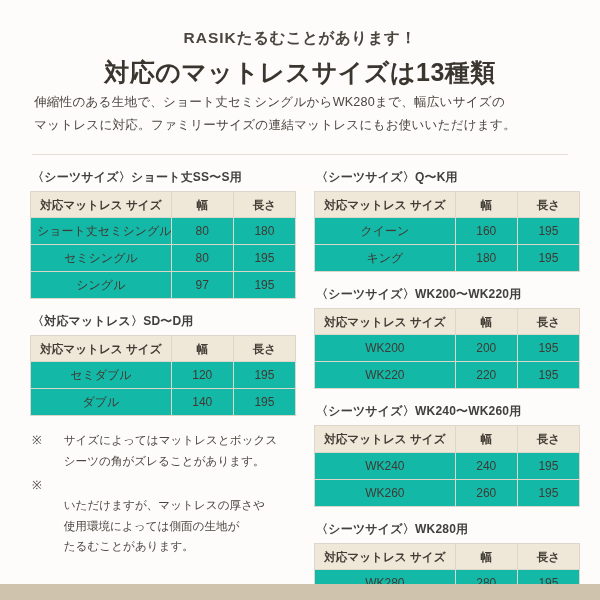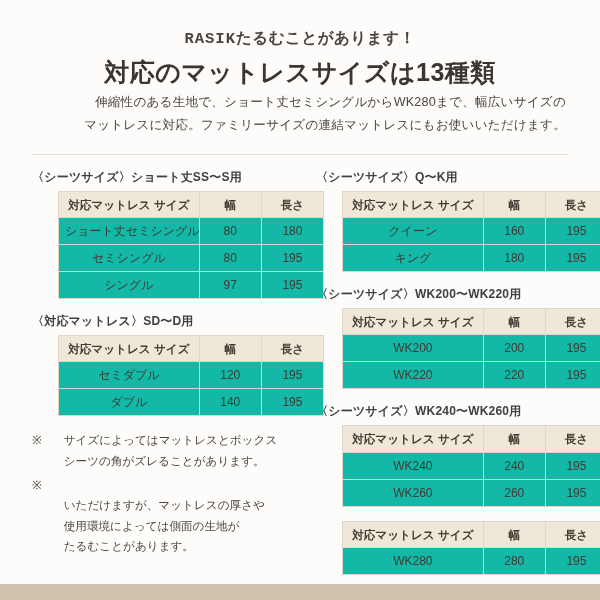--- a/index.html
+++ b/index.html
@@ -27,35 +27,35 @@
     text-align: center;
   }
   .eyebrow {
     font-size: 15.5px;
     letter-spacing: 0.5px;
     color: #4a453f;
     font-weight: 700;
     margin: 2px 0 7px 0;
   }
   .eyebrow .brand {
-    font-family: Liberation Mono, monospace;
+    font-family: Liberation Sans, sans-serif;
     letter-spacing: 1px;
   }
   .headline {
     font-size: 25px;
     font-weight: 700;
     color: #3a352f;
     letter-spacing: 0.5px;
     margin: 0 0 2px 0;
   }
   .lede {
     font-size: 12.6px;
     line-height: 1.85;
     color: #4b4640;
-    text-align: right;
+    text-align: left;
     padding: 0 4px;
     letter-spacing: 0.2px;
   }
   
   .divider {
     height: 1px;
     background: #e3ded6;
     margin: 16px 2px 14px 2px;
   }
   
@@ -77,21 +77,20 @@
     color: #404040;
     margin: 0 0 5px 2px;
     letter-spacing: 0.2px;
     white-space: nowrap;
   }
   table.size-table {
     width: 100%;
     border-collapse: collapse;
     font-size: 12px;
     table-layout: fixed;
-    margin-left: 28px;
   }
   table.size-table th,
   table.size-table td {
     border: 1px solid #ddd6ca;
     padding: 4px 6px;
     text-align: center;
     color: #3f3a34;
     line-height: 1.5;
     white-space: nowrap;
     overflow: hidden;
@@ -308,20 +307,21 @@
             <tr>
               <td class="name">WK260</td>
               <td>260</td>
               <td>195</td>
             </tr>
           </tbody>
         </table>
       </div>
 
       <div class="block">
+        <div class="block-title">〈シーツサイズ〉WK280用</div>
         <table class="size-table">
           <thead>
             <tr>
               <th class="c-name">対応マットレス サイズ</th>
               <th class="c-w">幅</th>
               <th class="c-l">長さ</th>
             </tr>
           </thead>
           <tbody>
             <tr>

